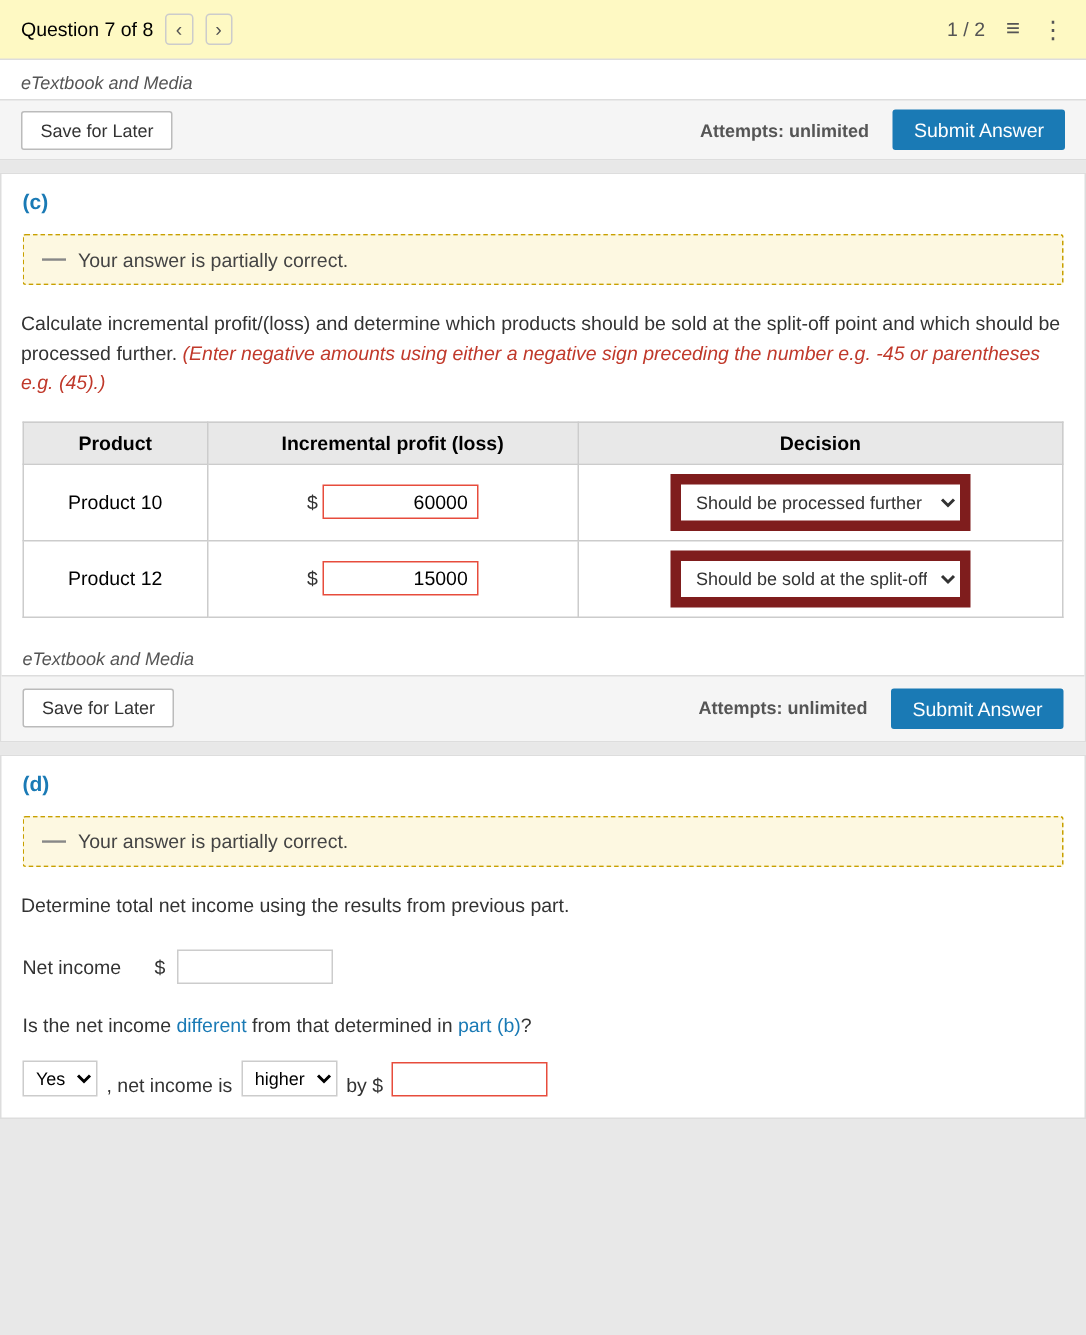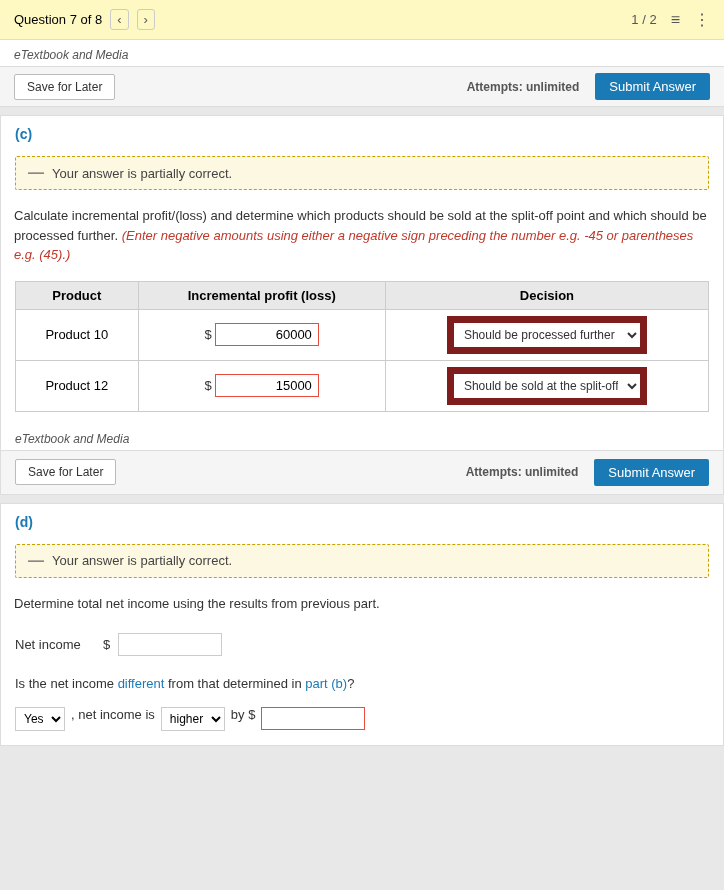--- a/index.html
+++ b/index.html
@@ -219,21 +219,21 @@
       padding: 8px 14px;
       font-size: 13px;
       color: #333;
     }
     .different-question .blue-word {
       color: #1a7ab5;
     }
 
     .yes-row {
       display: flex;
-      align-items: flex-start;
+      align-items: flex-end;
       gap: 6px;
       padding: 8px 14px 14px;
     }
     .yes-select {
       border: 1px solid #ccc;
       padding: 3px 4px;
       font-size: 12px;
       background: #fff;
       cursor: pointer;
     }

